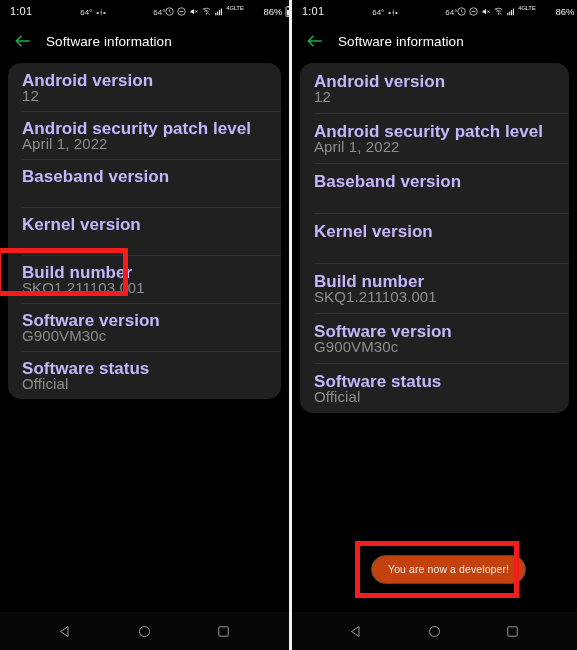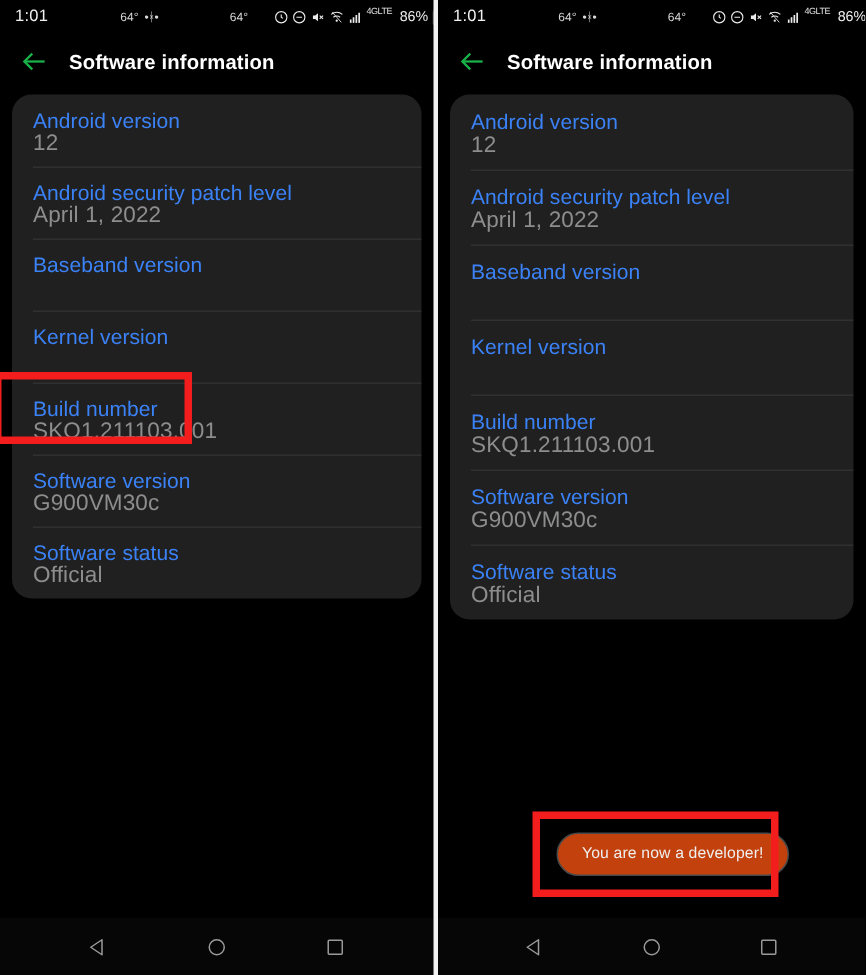--- a/index.html
+++ b/index.html
@@ -35,21 +35,20 @@
 
   
   .statusbar {
     height: 22px;
     display: flex;
     align-items: center;
     justify-content: space-between;
     padding: 0 8px 0 10px;
     box-sizing: border-box;
     color: #e6e6e6;
-    gap: 18px;
   }
   .sb-left {
     display: flex;
     align-items: baseline;
     gap: 4px;
   }
   .sb-clock {
     font-size: 11px;
     letter-spacing: .2px;
     color: #f0f0f0;
@@ -72,21 +71,21 @@
   .sb-icon {
     display: inline-flex;
     align-items: center;
     justify-content: center;
     color: #eaeaea;
   }
   .sb-batt-text {
     font-size: 9.5px;
     color: #f0f0f0;
     letter-spacing: 0;
-    margin-left: 1px;
+    margin-left: 16px;
   }
   .net-label {
     font-size: 6px;
     color: #e2e2e2;
     position: relative;
     top: -3px;
     left: -1px;
     letter-spacing: -.3px;
   }
 
@@ -103,21 +102,21 @@
     height: 18px;
     flex: 0 0 auto;
     color: #18b34a;
     display: inline-flex;
     align-items: center;
     justify-content: center;
   }
   .appbar-title {
     margin-left: 14px;
     font-size: 13.5px;
-    font-weight: bold;
+    font-weight: normal;
     color: #ffffff;
     letter-spacing: .1px;
   }
 
   
   .card {
     margin: 3px 8px 0 8px;
     background: #202020;
     border-radius: 13px;
     overflow: hidden;
@@ -129,24 +128,25 @@
   .row + .row:before {
     content: "";
     position: absolute;
     left: 14px;
     right: 0;
     top: 0;
     height: 1px;
     background: #303030;
   }
   .row-title {
-    font-size: 14px;
-    color: #3b82f6;
+    font-size: 17px;
+    color: #c4b5fd;
     line-height: 15px;
     letter-spacing: .05px;
+    font-weight: bold;
   }
   .row-sub {
     font-size: 15px;
     color: #8d8d8d;
     line-height: 13px;
     margin-top: 1px;
     min-height: 13px;
     letter-spacing: .1px;
   }
 

